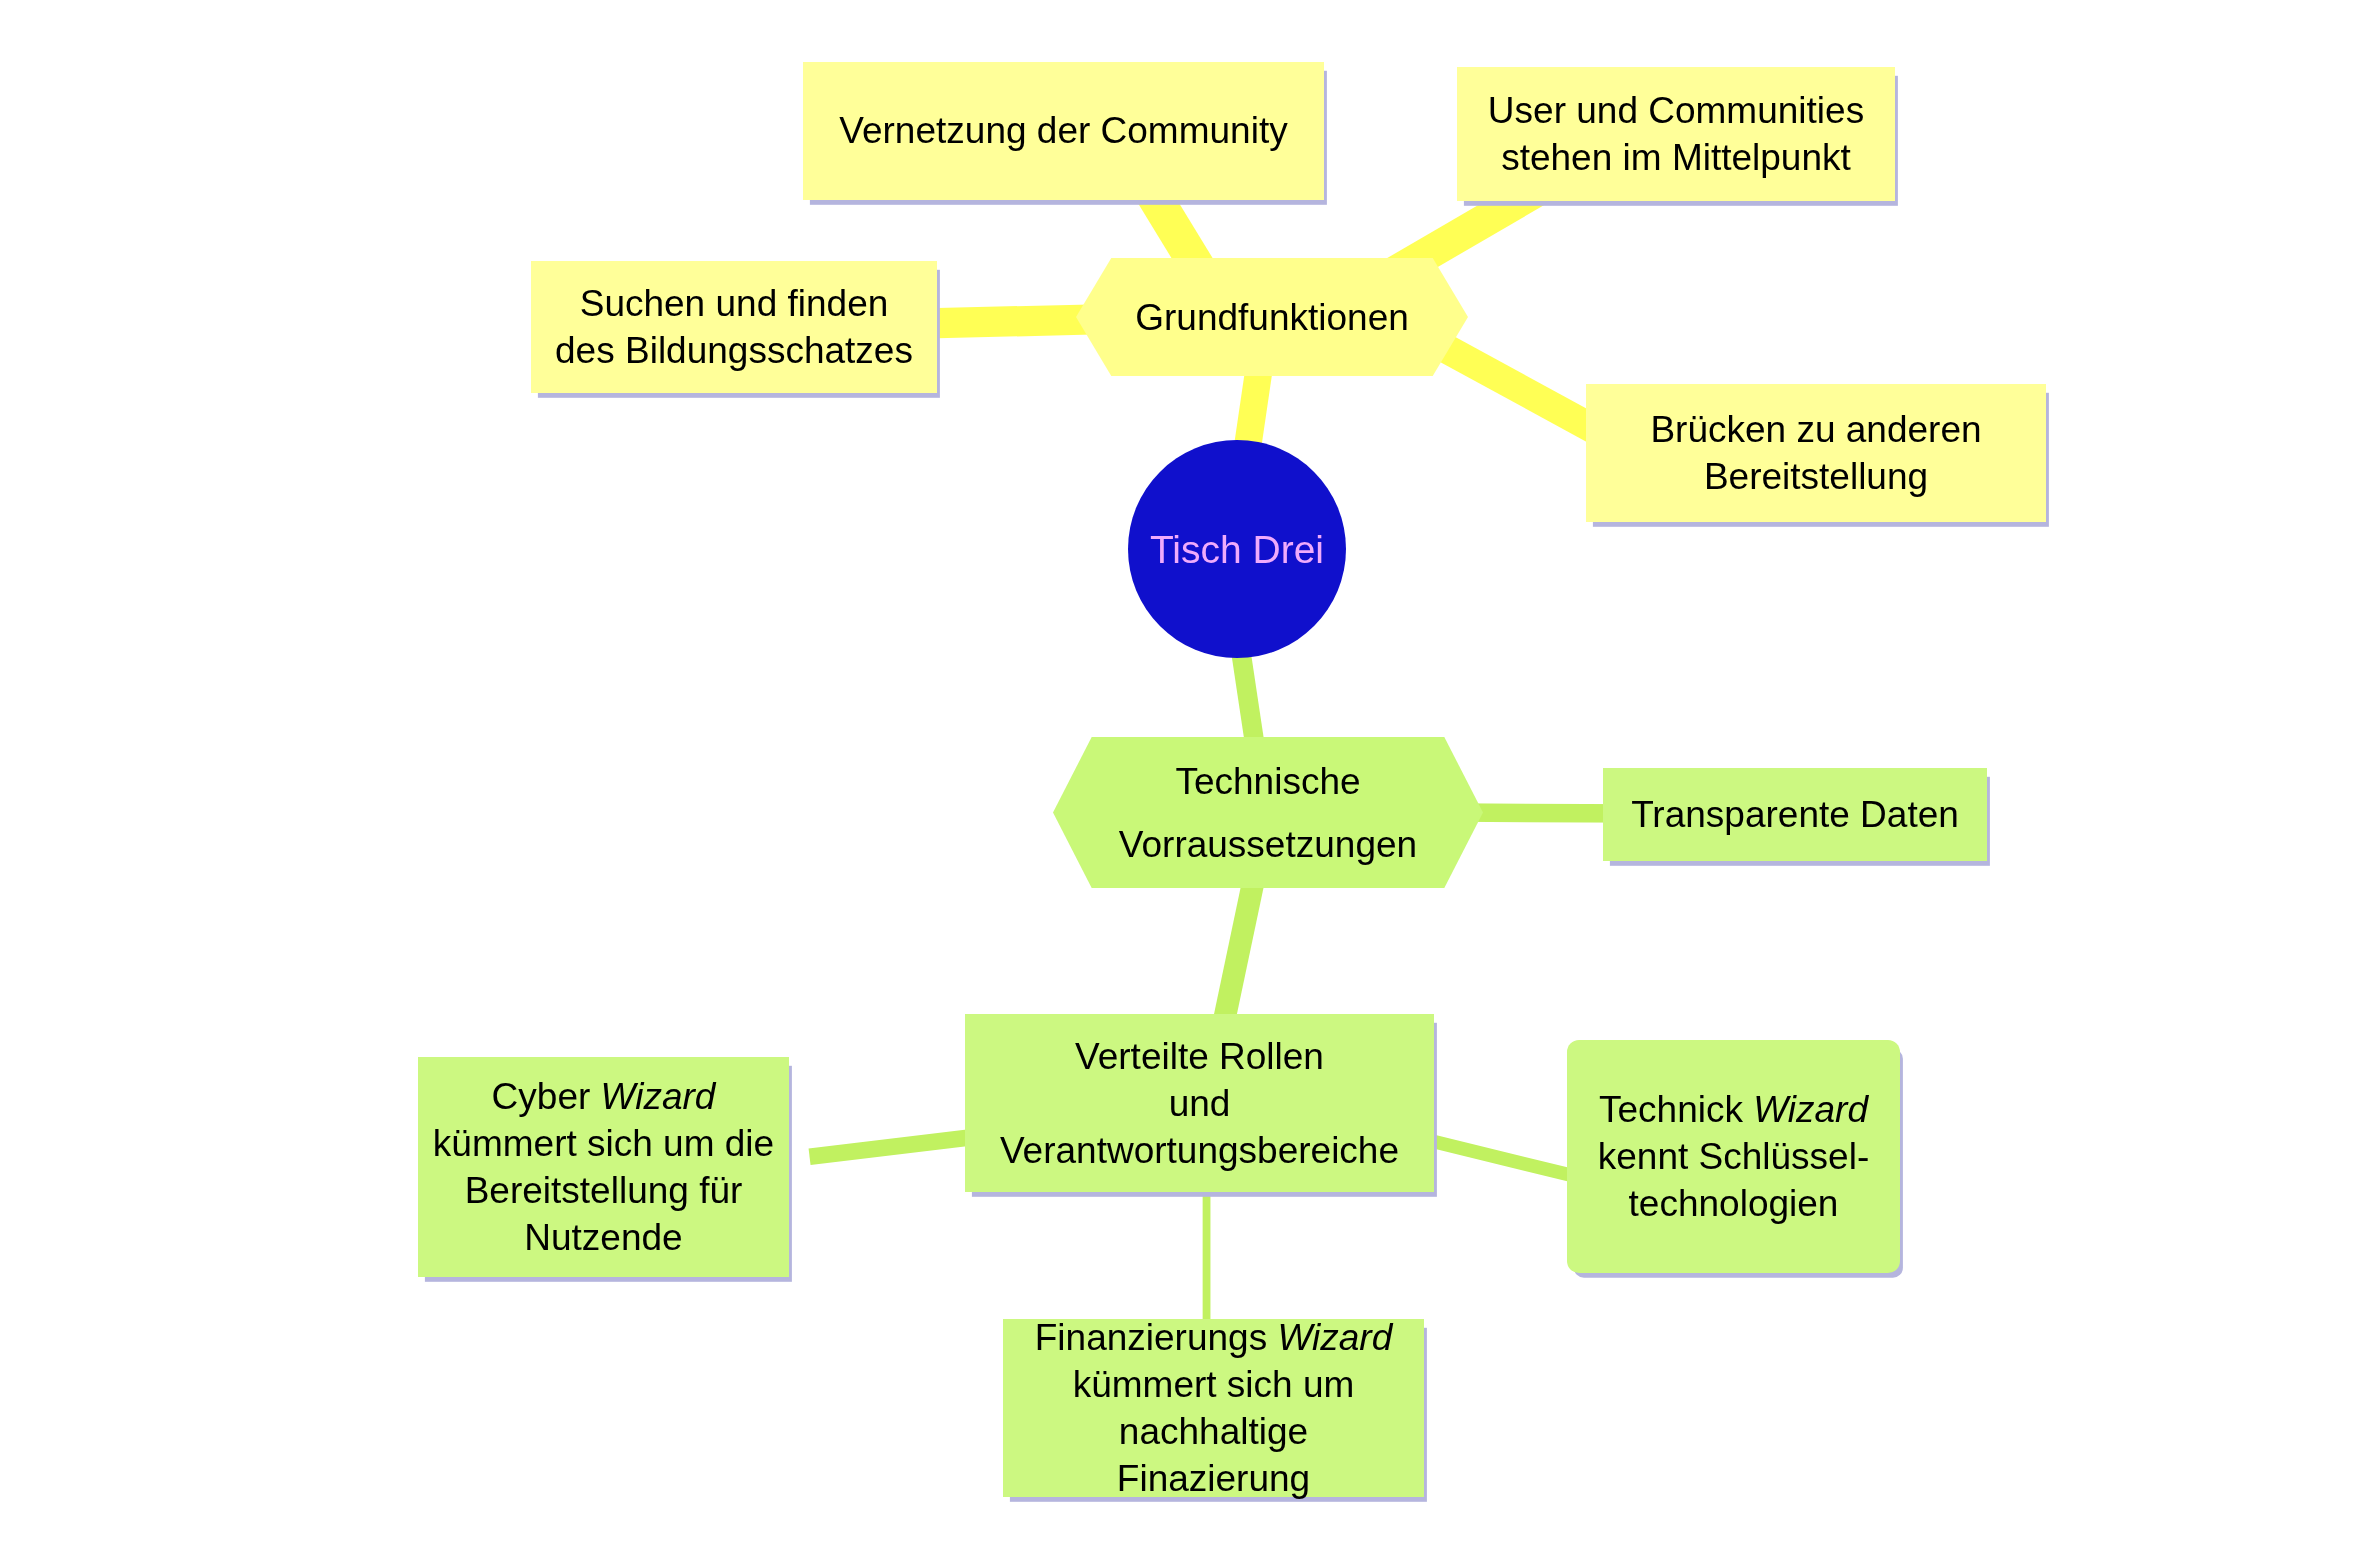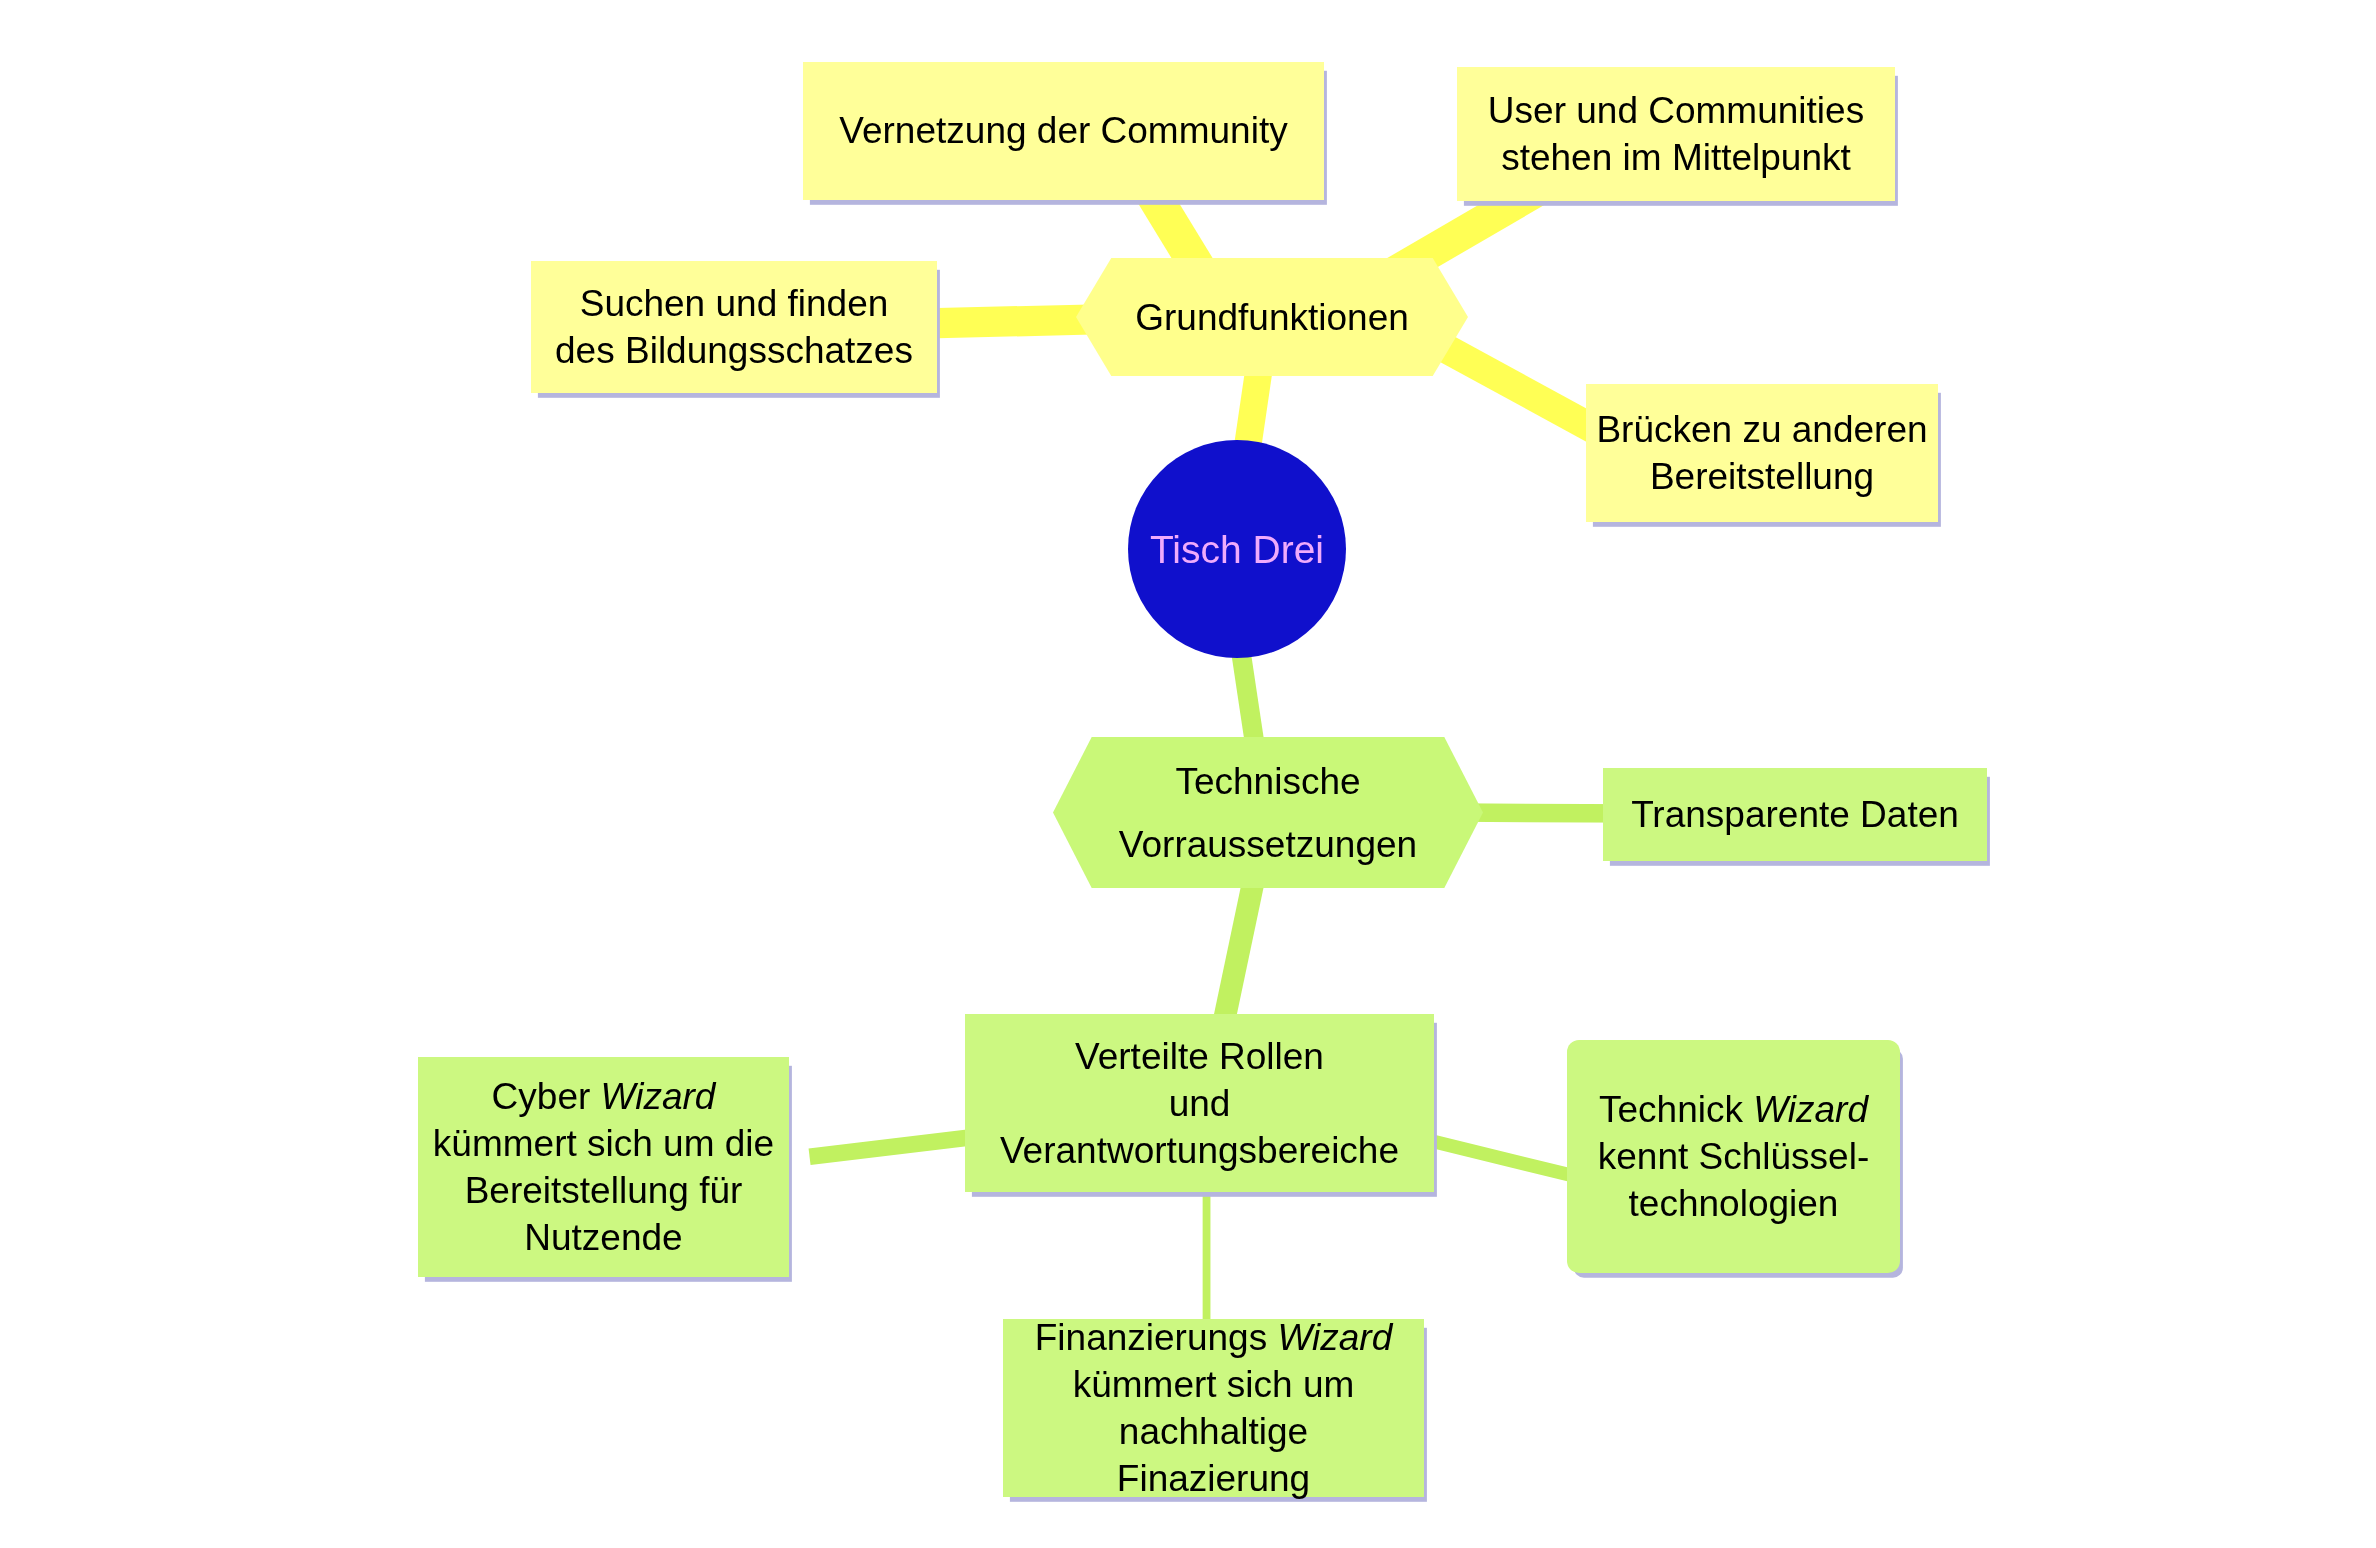--- a/index.html
+++ b/index.html
@@ -35,21 +35,21 @@
     color:#f0abfc;
     font-size:39px;
   }
 
   em { font-style: italic; }
 
   .n-vernetzung   { left:803px;  top:21.5px;   width:521px; height:138px;margin-top:40px; }
   .n-user         { left:1457px; top:67px;   width:438px; height:134px; }
   .n-suchen       { left:531px;  top:261px;  width:406px; height:132px; }
   .n-grund        { left:1076px; top:258px;  width:392px; height:118px; }
-  .n-bruecken     { left:1586px; top:384px;  width:352px; height:138px; }
+  .n-bruecken     { left:1586px; top:384px;  width:460px; height:138px; }
   .n-root         { left:1128px; top:440px;  width:218px; height:218px; }
   .n-technische   { left:1053px; top:737px;  width:430px; height:151px;gap:16px; }
   .n-transparente { left:1603px; top:768px;  width:384px; height:93px;  }
   .n-verteilte    { left:965px;  top:1014px; width:469px; height:178px; }
   .n-cyber        { left:418px;  top:1057px; width:371px; height:220px; }
   .n-technick     { left:1567px; top:1040px; width:333px; height:233px;border-radius:12px; }
   .n-finanz       { left:1003px; top:1319px; width:421px; height:178px; }
 </style>
 </head>
 <body>

